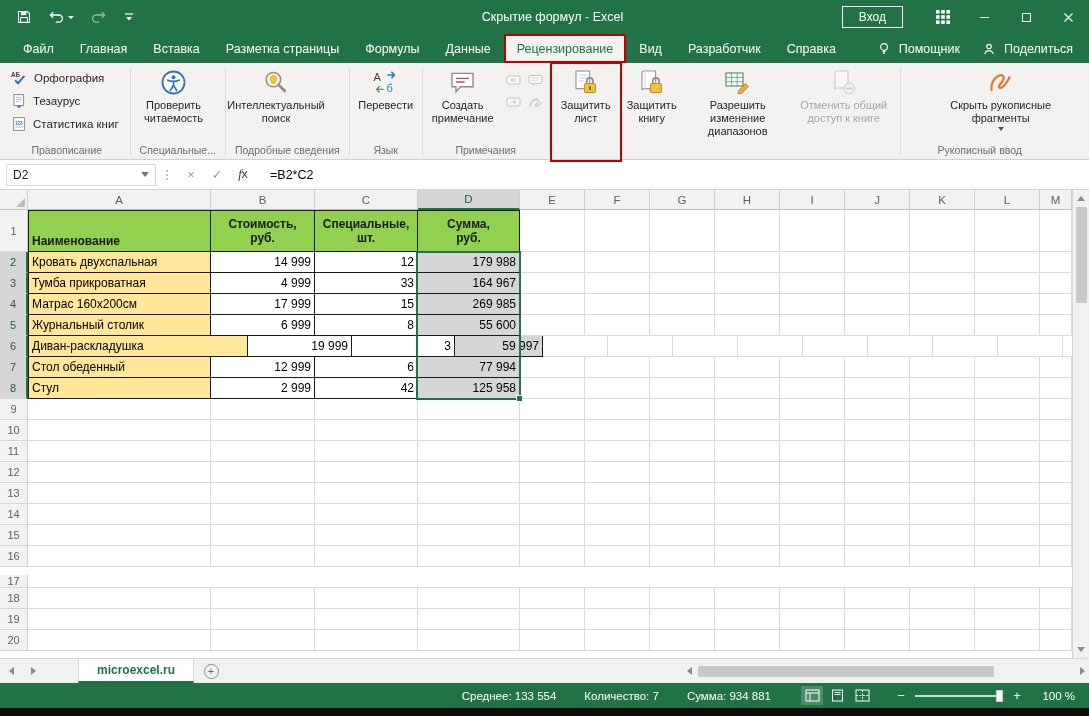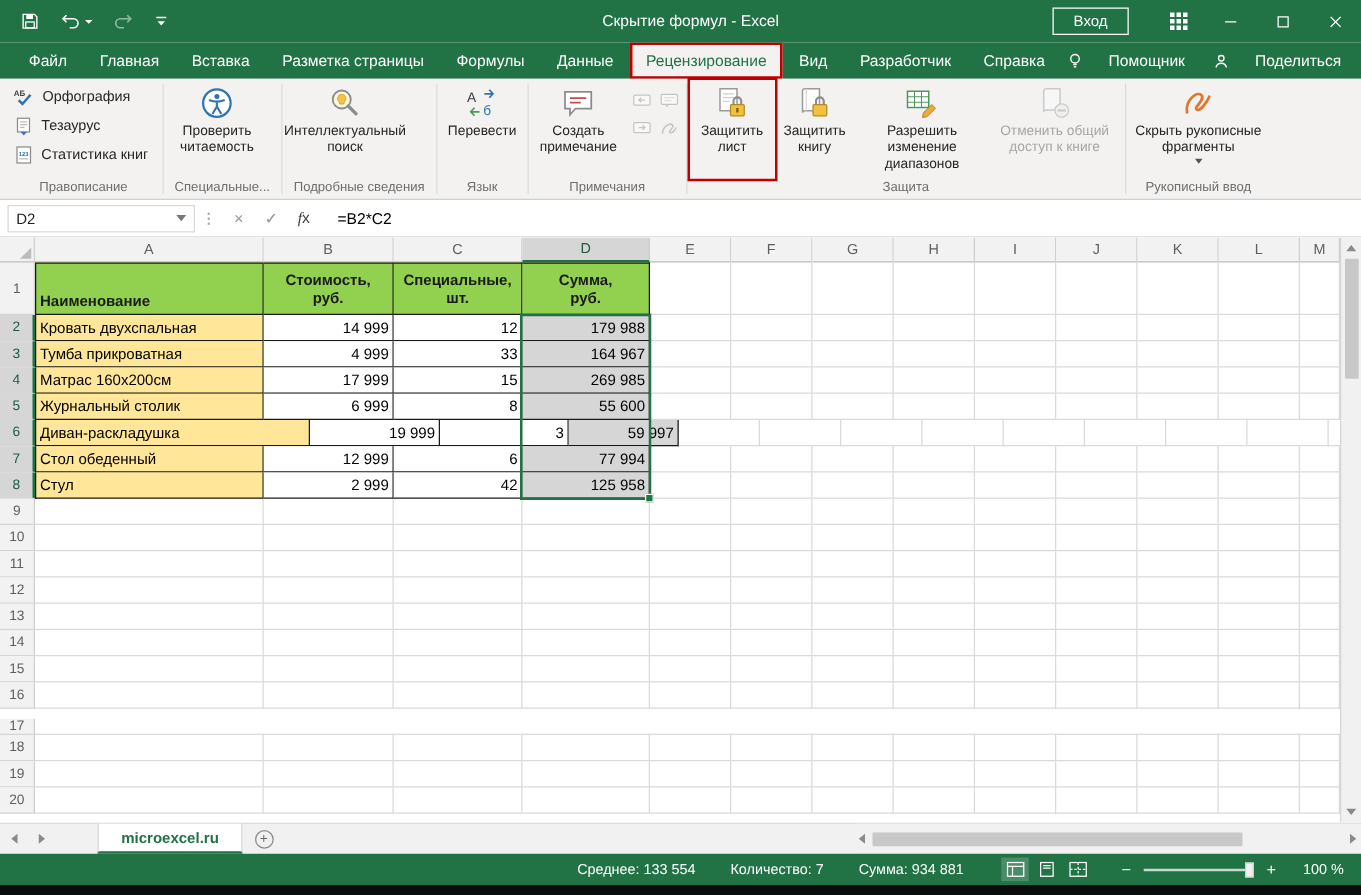--- a/index.html
+++ b/index.html
@@ -20,21 +20,21 @@
   .appsbtn{width:40px;height:100%;display:flex;align-items:center;justify-content:center;}
   .winbtn{width:42px;height:100%;display:flex;align-items:center;justify-content:center;}
 
   
   .tabbar{height:29px;background:var(--green);display:flex;align-items:stretch;color:#fff;flex:0 0 auto;}
   .tabs{display:flex;align-items:stretch;padding-left:10px;}
   .rtab{display:flex;align-items:center;padding:0 13px;font-size:12.5px;white-space:nowrap;}
   .rtab.active{background:#f3f2f1;color:var(--green);}
   .rtab.hl{border:2px solid var(--red);padding:0 11px;}
   .tabbar-right{margin-left:auto;display:flex;align-items:center;gap:22px;padding-right:16px;font-size:12.5px;}
-  .tb-item{display:flex;align-items:center;gap:20px;white-space:nowrap;}
+  .tb-item{display:flex;align-items:center;gap:8px;white-space:nowrap;}
 
   
   .ribbon{height:97px;background:#f3f2f1;border-bottom:1px solid #d2d0ce;display:flex;align-items:stretch;padding-left:4px;flex:0 0 auto;}
   .rgroup{display:flex;flex-direction:column;padding:2px 3px 0;}
   .rgroup-content{flex:1;display:flex;align-items:stretch;}
   .rgroup-label{height:17px;line-height:17px;font-size:10.5px;color:#6e6e6e;text-align:center;white-space:nowrap;padding:0 6px;}
   .rdiv{width:1px;background:#dcdbda;margin:4px 0;flex:0 0 auto;}
   .stack{display:flex;flex-direction:column;gap:3px;padding-top:3px;}
   .sbtn{display:flex;align-items:center;gap:6px;font-size:11.5px;color:#262626;padding:2px 8px 2px 4px;white-space:nowrap;}
   .lbtn{display:flex;flex-direction:column;align-items:center;width:72px;padding-top:4px;font-size:11px;color:#262626;text-align:center;position:relative;}
@@ -406,26 +406,25 @@
             <span class="icon">
               <svg width="27" height="27" viewBox="0 0 27 27">
                 <path d="M5 3.4 a2 2 0 0 1 2 -1.4 h11 v17 h-11 a2 2 0 0 0 -2 1.4 z" fill="#fff" stroke="#9a9a9a" stroke-width="1.2"></path>
                 <circle cx="19.4" cy="19.4" r="5.4" fill="#ededed" stroke="#9a9a9a"></circle>
                 <path d="M16 19.4 h6.8" stroke="#9a9a9a" stroke-width="1.4"></path>
               </svg>
             </span>
             <div class="lbl">Отменить общий доступ к книге</div>
           </div>
         </div>
-        <div class="rgroup-label">Защита</div>
       </div>
       <div class="rdiv"></div>
       <div class="rgroup">
         <div class="rgroup-content">
-          <div class="lbtn" style="width: 110px;">
+          <div class="lbtn" style="width: 110px; margin-left: 42px;">
             <span class="icon">
               <svg width="27" height="27" viewBox="0 0 27 27">
                 <path d="M4.6 21 C3 12 12 3.6 16 7 C20 10.4 9.6 16.6 12.4 18.6 C15.2 20.6 21 12 22.4 8.4" fill="none" stroke="#e2762d" stroke-width="2.2" stroke-linecap="round"></path>
               </svg>
             </span>
             <div class="lbl">Скрыть рукописные фрагменты</div>
             <span class="caret-down"></span>
           </div>
         </div>
         <div class="rgroup-label">Рукописный ввод</div>

